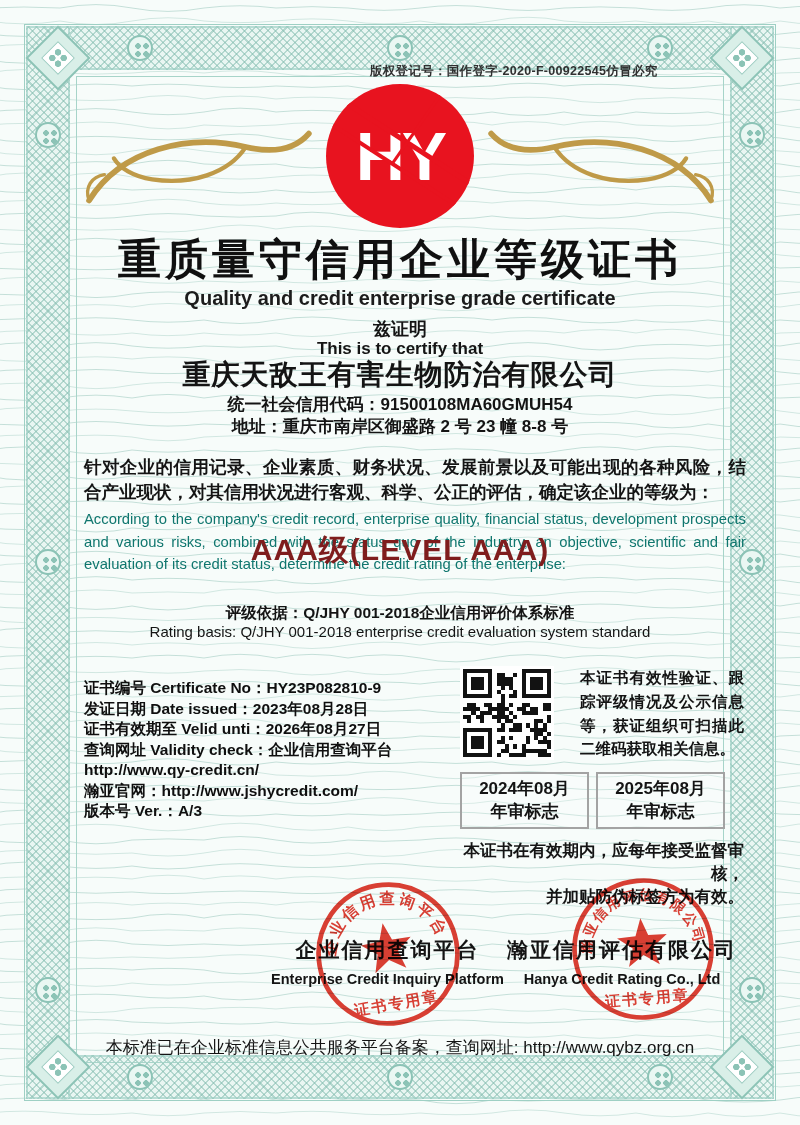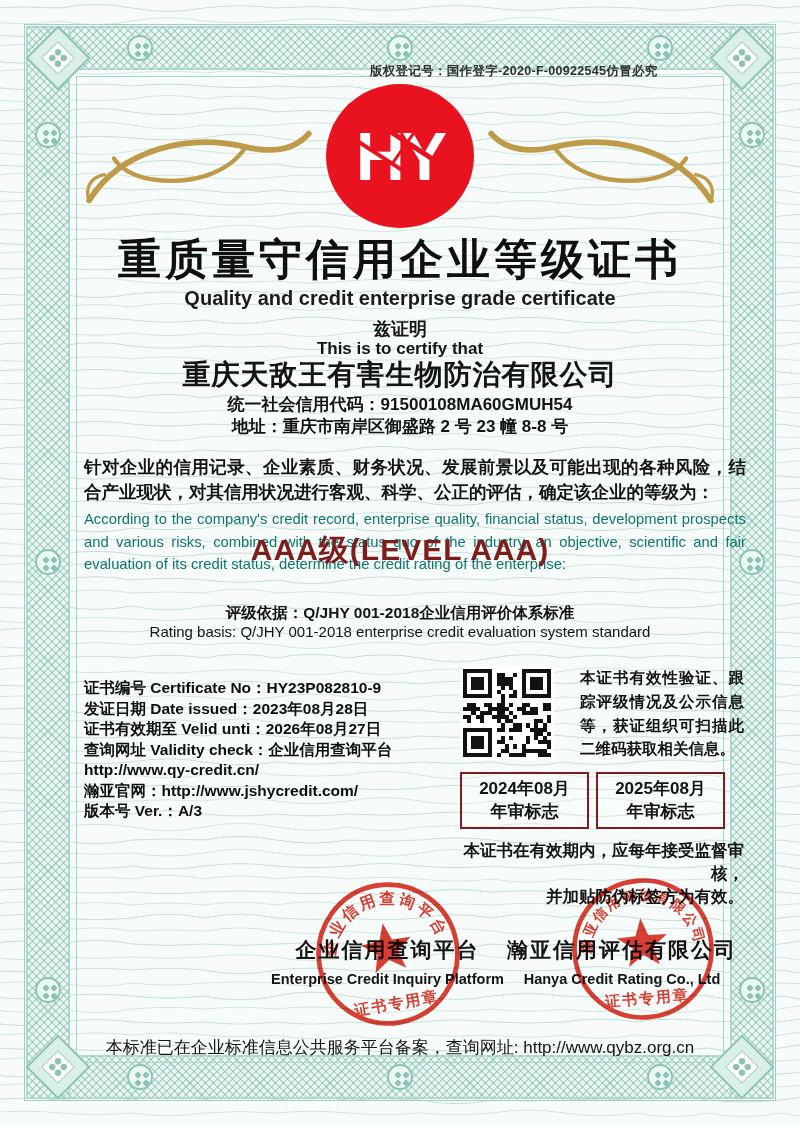--- a/index.html
+++ b/index.html
@@ -73,21 +73,21 @@
   .details { position:absolute; left:84px; top:678px; width:378px; z-index:4;
     font-size:15.5px; font-weight:700; line-height:20.5px; color:#0f0f0f; }
 
   .qr-panel { position:absolute; left:460px; top:666px; width:284px; z-index:4; }
   .qr-row { display:flex; gap:26px; }
   .qr { width:94px; height:94px; background:#ffffff; padding:3px; display:grid;
     grid-template-columns:repeat(21,1fr); grid-template-rows:repeat(21,1fr); flex:0 0 auto; }
   .qr div.d { background:#121212; }
   .qr-note { font-size:15.5px; font-weight:700; line-height:23.8px; width:178px; text-align:justify; }
   .badges { display:flex; gap:7px; margin-top:11px; }
-  .badge { width:129px; border:2px solid #7f1d1d; text-align:center; font-size:17px; font-weight:700;
+  .badge { width:129px; border:2px solid #a3a3a3; text-align:center; font-size:17px; font-weight:700;
     line-height:23px; padding:3px 0 4px; background:rgba(255,255,255,.2); }
   .validity { margin-top:10px; font-size:16.5px; font-weight:700; text-align:right; line-height:23px; }
 
   .sig { position:absolute; top:936px; text-align:center; z-index:4; }
   .sig-left { left:225px; width:325px; }
   .sig-right { left:462px; width:320px; }
   .org-zh { font-size:21px; font-weight:700; letter-spacing:2px; }
   .org-en { font-size:14.5px; font-weight:600; margin-top:7px; }
 
   .stamp { position:absolute; z-index:6; mix-blend-mode:multiply; opacity:.9; }

